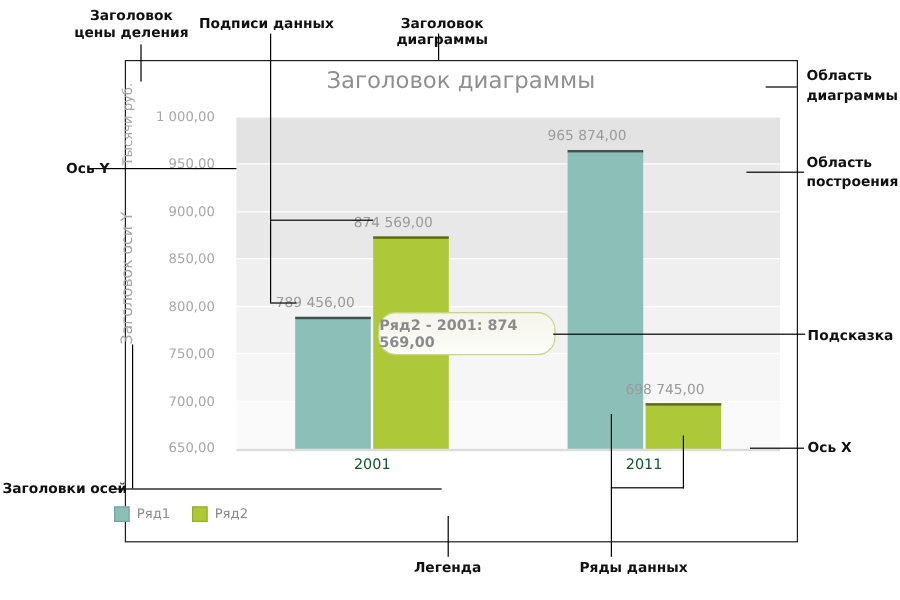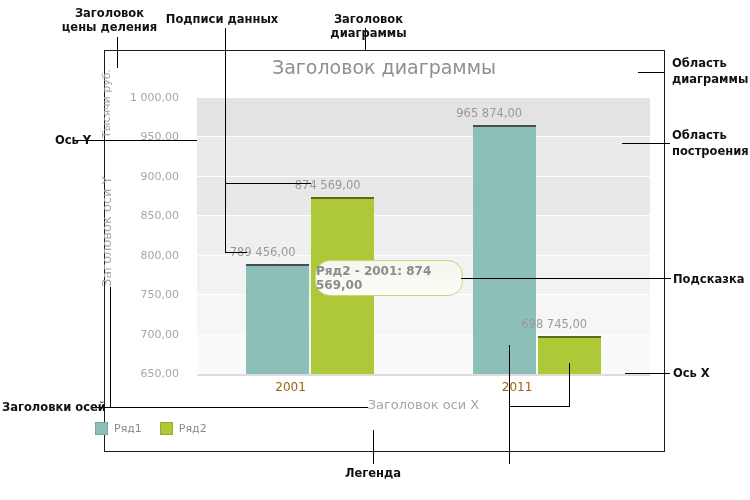--- a/index.html
+++ b/index.html
@@ -19,21 +19,21 @@
            font-size:13px;color:#a6a6a6;z-index:2;}
   
   #plot{position:absolute;left:197px;top:98px;width:453px;height:276px;z-index:0;}
   .band{position:absolute;left:0;width:453px;}
   .gridline{position:absolute;left:0;width:453px;height:1px;background:rgba(255,255,255,.9);}
   #cat-sep{position:absolute;left:226px;top:0;width:2px;height:276px;background:rgba(255,255,255,.65);}
   #x-axis-line{position:absolute;left:197px;top:374px;width:453px;height:2px;background:#dcdcdc;z-index:2;}
   .ytick{position:absolute;left:107px;width:72px;text-align:right;font-size:11px;color:#a6a6a6;z-index:2;}
   .bar{position:absolute;box-sizing:border-box;z-index:3;}
   .dlabel{position:absolute;width:96px;text-align:left;font-size:11.5px;color:#9a9a9a;z-index:4;}
-  .cat{position:absolute;top:380px;width:70px;text-align:left;font-size:12px;color:#a16207;z-index:2;}
+  .cat{position:absolute;top:380px;width:70px;text-align:center;font-size:12px;color:#14532d;z-index:2;}
   
   #legend{position:absolute;left:95px;top:422px;width:560px;display:flex;
           justify-content:flex-start;align-items:center;gap:18px;z-index:2;}
   .legend-item{display:flex;align-items:center;gap:6px;}
   .swatch{width:13px;height:13px;box-sizing:border-box;}
   .legend-text{font-size:11px;color:#8a8a8a;}
   
   #tooltip{position:absolute;left:315px;top:260px;width:146px;height:34px;z-index:6;
            border:1px solid #c9d583;border-radius:15px;
            background:linear-gradient(#f5f5ec,#fdfdf9);
@@ -66,21 +66,20 @@
       <div class="band" style="top: 118.286px; height: 39.4286px; background: rgb(239, 239, 239);"></div>
       <div class="gridline" style="top: 117.286px;"></div>
       <div class="band" style="top: 157.714px; height: 39.4286px; background: rgb(242, 242, 242);"></div>
       <div class="gridline" style="top: 156.714px;"></div>
       <div class="band" style="top: 197.143px; height: 39.4286px; background: rgb(246, 246, 246);"></div>
       <div class="gridline" style="top: 196.143px;"></div>
       <div class="band" style="top: 236.571px; height: 39.4286px; background: rgb(250, 250, 250);"></div>
       <div class="gridline" style="top: 235.571px;"></div>
     </div>
   <div id="x-axis-line"></div>
-  <div id="x-title">Заголовок оси X</div>
 
   <div id="legend">
       <div class="legend-item">
         <div class="swatch" style="background: rgb(140, 191, 184); border: 1px solid rgb(116, 167, 159);"></div>
         <div class="legend-text">Ряд1</div>
       </div>
       <div class="legend-item">
         <div class="swatch" style="background: rgb(173, 201, 55); border: 1px solid rgb(147, 173, 43);"></div>
         <div class="legend-text">Ряд2</div>
       </div>
@@ -102,20 +101,21 @@
   </div>
   <div class="lbl" style="left:672px;top:127px;line-height:16px;">
     <span>Область</span><br>
     <span>построения</span>
   </div>
   <div class="lbl" style="left:673px;top:272px;">Подсказка</div>
   <div class="lbl" style="left:673px;top:366px;">Ось X</div>
   <div class="lbl" style="left:36px;top:133px;margin-left:19px;">Ось Y</div>
   <div class="lbl" style="left:2px;top:400px;">Заголовки осей</div>
   <div class="lbl center" style="left:323px;top:466px;width:100px;">Легенда</div>
+  <div class="lbl center" style="left:468px;top:466px;width:120px;">Ряды данных</div>
 
   <div class="vl" style="left:117px;top:37px;height:31px;"></div>
   <div class="vl" style="left:225px;top:28px;height:224px;"></div>
   <div class="hl" style="left:225px;top:183px;width:86px;"></div>
   <div class="hl" style="left:225px;top:252px;width:22px;"></div>
   <div class="vl" style="left:365px;top:28px;height:22px;"></div>
   <div class="hl" style="left:638px;top:72px;width:26px;"></div>
   <div class="hl" style="left:622px;top:143px;width:48px;"></div>
   <div class="hl" style="left:461px;top:278px;width:210px;"></div>
   <div class="hl" style="left:625px;top:373px;width:45px;"></div>

